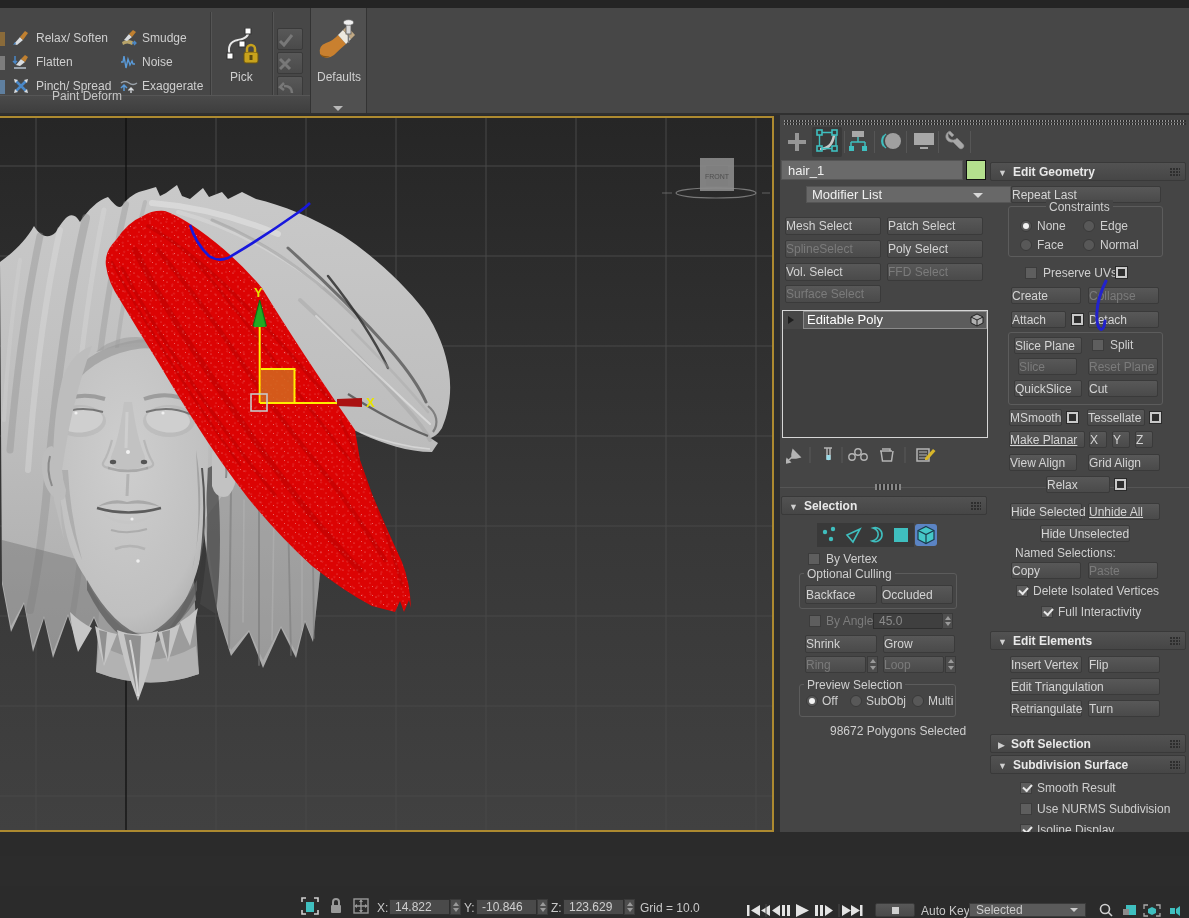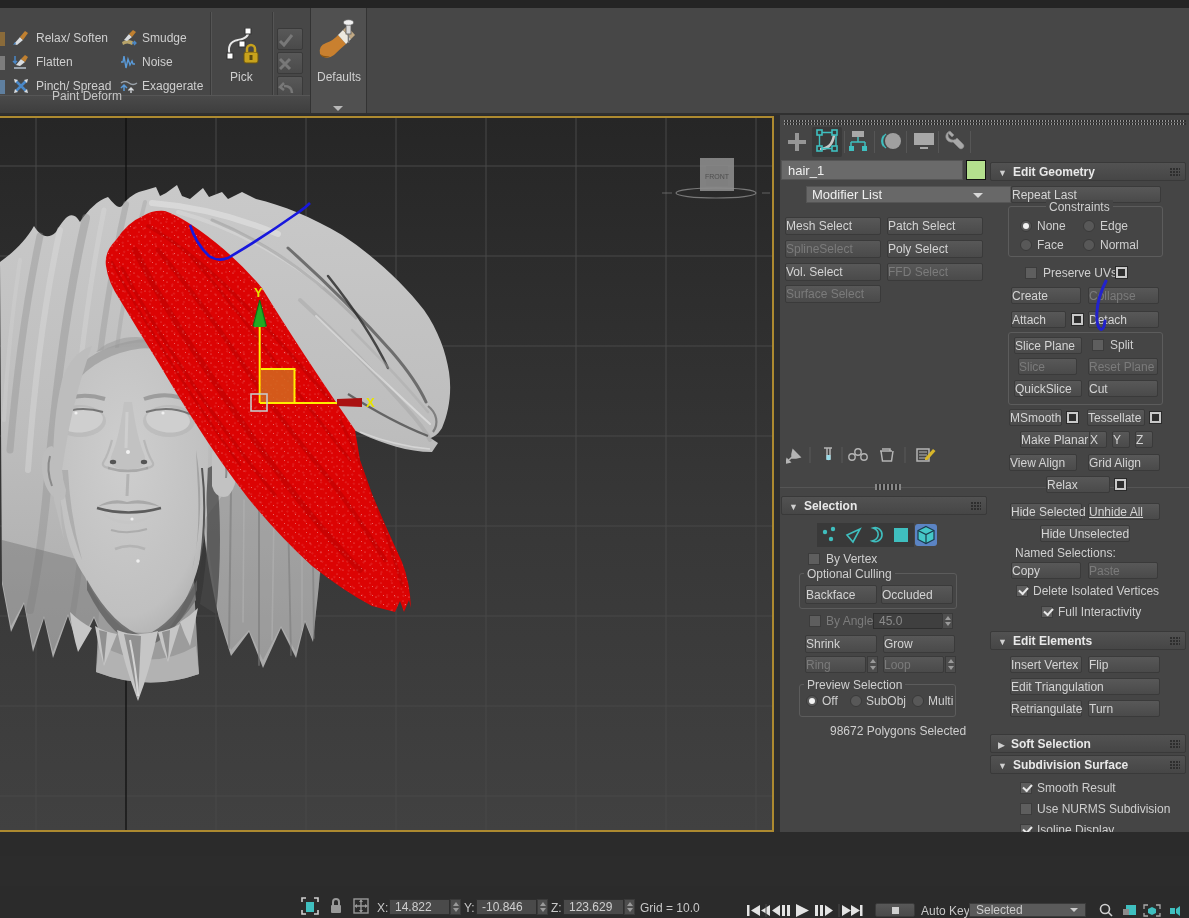--- a/index.html
+++ b/index.html
@@ -383,20 +383,29 @@
   <div class="abs" style="left:193px;top:78px;width:0;height:0;border-left:5px solid transparent;border-right:5px solid transparent;border-top:5px solid #d8d8d8;"></div>
 
   <div class="btn" style="left:5px;top:102px;width:96px;height:18px;line-height:17px;">Mesh Select</div>
   <div class="btn" style="left:107px;top:102px;width:96px;height:18px;line-height:17px;">Patch Select</div>
   <div class="btn dim" style="left:5px;top:125px;width:96px;height:18px;line-height:17px;">SplineSelect</div>
   <div class="btn" style="left:107px;top:125px;width:96px;height:18px;line-height:17px;">Poly Select</div>
   <div class="btn" style="left:5px;top:148px;width:96px;height:18px;line-height:17px;">Vol. Select</div>
   <div class="btn dim" style="left:107px;top:148px;width:96px;height:18px;line-height:17px;">FFD Select</div>
   <div class="btn dim" style="left:5px;top:170px;width:96px;height:18px;line-height:17px;">Surface Select</div>
 
+  <div class="abs" style="left:2px;top:195px;width:206px;height:128px;background:#3f3f3f;border:1px solid #d6d6d6;">
+    <div class="abs" style="left:0;top:0;width:20px;height:18px;background:#474747;"></div>
+    <div class="abs" style="left:5px;top:5px;width:0;height:0;border-top:4px solid transparent;border-bottom:4px solid transparent;border-left:6px solid #1e1e1e;"></div>
+    <div class="abs" style="left:20px;top:0;width:184px;height:18px;background:#5c5c5c;border:1px solid #8a8a8a;color:#fff;font-size:13px;line-height:16px;padding-left:3px;">Editable Poly</div>
+    <svg class="abs" style="left:187px;top:2px;" width="14" height="14" viewBox="0 0 14 14">
+      <path d="M7,1 L13,4 L13,10 L7,13 L1,10 L1,4 Z" fill="#b0b0b0" stroke="#222" stroke-width="1"></path>
+      <path d="M1,4 L7,7 L13,4 M7,7 V13" stroke="#222" stroke-width="1" fill="none"></path>
+        </svg>
+  </div>
 
   <svg class="abs" style="left:6px;top:330px;" width="160" height="20" viewBox="0 0 160 20">
     <g stroke="#b4b4b4" fill="#b4b4b4">
       <path d="M2,16 L9,9 M7,5 l7,7 -4,1 -4,0 0,-4 Z M0,18 l4,-1 -3,-3 Z" stroke-width="1.5"></path>
       <path d="M38,3 h8 M41,3 v11 a2.5,2.5 0 0 0 3,0 V3" fill="none" stroke-width="1.5"></path>
       <rect x="40.5" y="10" width="4" height="5" stroke="none" fill="#9adbe8"></rect>
       <circle cx="72" cy="7" r="3.2" fill="none" stroke-width="1.4"></circle>
           <circle cx="78" cy="12" r="3.2" fill="none" stroke-width="1.4"></circle>
           <circle cx="66" cy="12" r="3.2" fill="none" stroke-width="1.4"></circle>
       <path d="M94,6 h12 M95,6 l1.5,10 h9 l1.5,-10 M96,4 h8 v2" fill="none" stroke-width="1.5"></path>
@@ -481,21 +490,21 @@
   <div class="chk" style="left:312px;top:224px;"></div>
   <div class="lbl" style="left:330px;top:223px;">Split</div>
   <div class="btn dim" style="left:238px;top:243px;width:59px;height:17px;line-height:16px;">Slice</div>
   <div class="btn dim" style="left:308px;top:243px;width:70px;height:17px;line-height:16px;">Reset Plane</div>
   <div class="btn" style="left:234px;top:265px;width:68px;height:17px;line-height:16px;">QuickSlice</div>
   <div class="btn" style="left:308px;top:265px;width:70px;height:17px;line-height:16px;">Cut</div>
   <div class="btn" style="left:229px;top:294px;width:53px;height:17px;line-height:16px;">MSmooth</div>
   <div class="sqbtn" style="left:286px;top:296px;"></div>
   <div class="btn" style="left:307px;top:294px;width:58px;height:17px;line-height:16px;">Tessellate</div>
   <div class="sqbtn" style="left:369px;top:296px;"></div>
-  <div class="btn" style="left:240px;top:316px;width:76px;height:17px;line-height:16px;">Make Planar</div>
+  <div class="btn" style="left:229px;top:316px;width:76px;height:17px;line-height:16px;text-decoration:underline;">Make Planar</div>
   <div class="btn" style="left:309px;top:316px;width:18px;height:17px;line-height:16px;">X</div>
   <div class="btn" style="left:332px;top:316px;width:18px;height:17px;line-height:16px;">Y</div>
   <div class="btn" style="left:355px;top:316px;width:18px;height:17px;line-height:16px;">Z</div>
   <div class="btn" style="left:229px;top:339px;width:68px;height:17px;line-height:16px;">View Align</div>
   <div class="btn" style="left:308px;top:339px;width:72px;height:17px;line-height:16px;">Grid Align</div>
   <div class="btn" style="left:266px;top:361px;width:64px;height:17px;line-height:16px;">Relax</div>
   <div class="sqbtn" style="left:334px;top:363px;"></div>
   <div class="btn" style="left:230px;top:388px;width:72px;height:17px;line-height:16px;">Hide Selected</div>
   <div class="btn" style="left:308px;top:388px;width:72px;height:17px;line-height:16px;text-decoration:underline;">Unhide All</div>
   <div class="btn" style="left:260px;top:410px;width:90px;height:17px;line-height:16px;">Hide Unselected</div>

